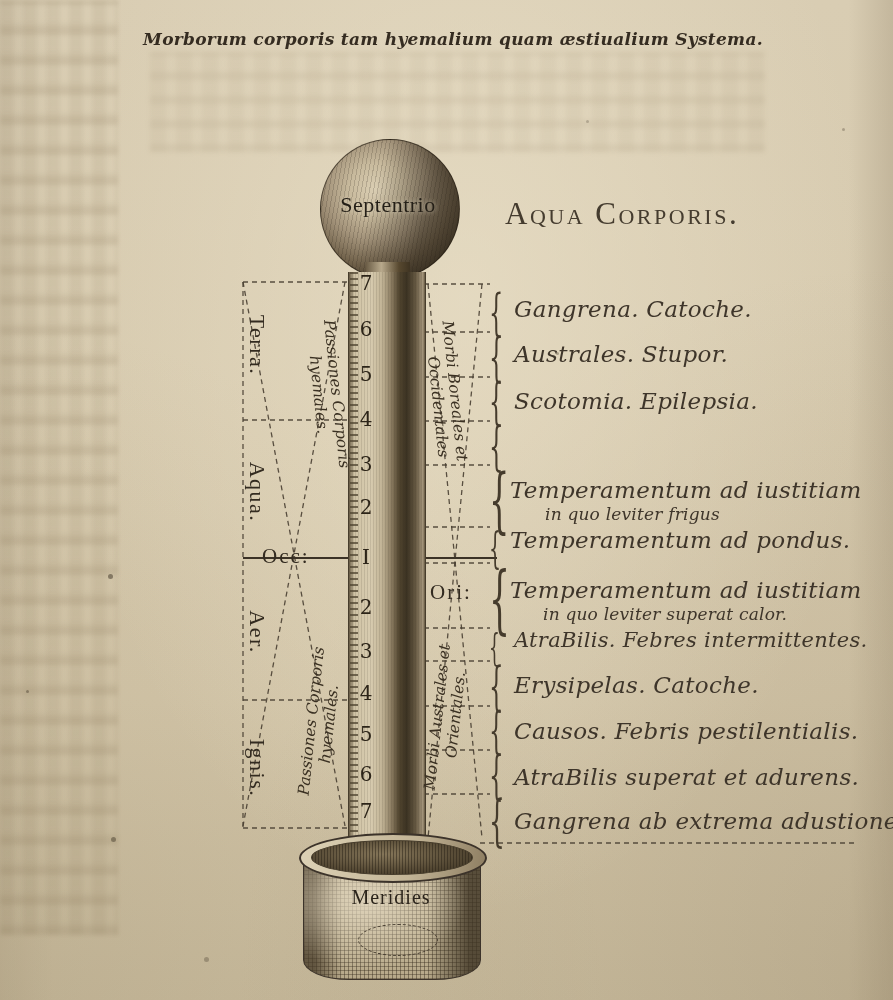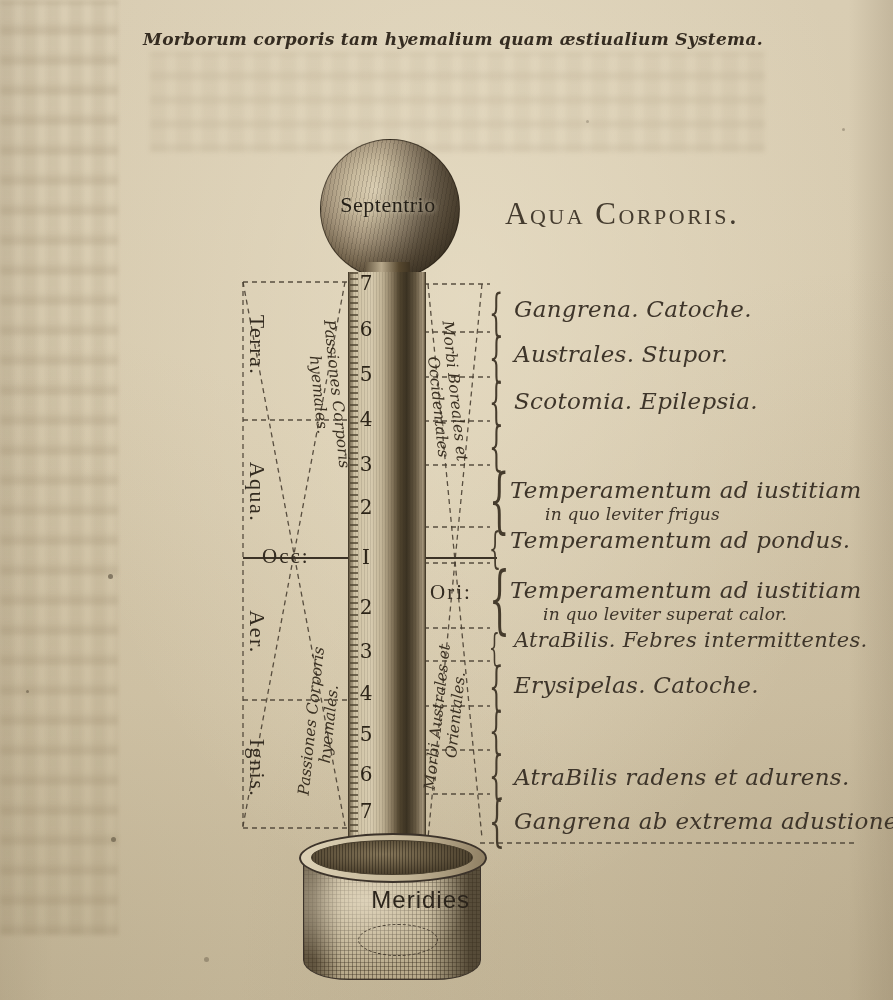--- a/index.html
+++ b/index.html
@@ -96,22 +96,22 @@
       repeating-linear-gradient(0deg, rgba(55,45,30,0.40) 0 1px, transparent 1px 4px),
       linear-gradient(#cabd9f,#b7a98a);}
   .cup-rim{left:299px; top:833px; width:184px; height:46px; border-radius:50%;
     border:2px solid #3c332a;
     background:linear-gradient(100deg,#ddd2b6,#c2b496 60%,#8d7d61);}
   .cup-inner{left:311px; top:840px; width:160px; height:33px; border-radius:50%;
     border:1px solid #473d2c;
     background:
       repeating-linear-gradient(90deg, rgba(40,33,22,0.5) 0 1px, transparent 1px 3px),
       radial-gradient(ellipse at 45% 40%, #857659, #564a35 60%, #3a3121);}
-  .cup-label{left:312px; top:886px; width:158px; text-align:right;
-    font-family:Liberation Sans, sans-serif; font-size:24px; letter-spacing:1px; color:#2b241b;}
+  .cup-label{left:312px; top:886px; width:158px; text-align:center;
+    font-family:Liberation Serif, serif; font-size:20px; letter-spacing:1px; color:#2b241b;}
   .cup-ellipse{left:358px; top:924px; width:78px; height:30px; border-radius:50%;
     border:1.5px dashed #4a4033;}
 </style>
 </head>
 <body>
 
 <div class="page">
 
   <div class="abs bleed-left"></div>
   <div class="abs bleed-top"></div>
@@ -208,21 +208,22 @@
   <div class="abs disease" style="top:296px">Gangrena. Catoche.</div>
   <div class="abs disease" style="top:341px">Australes. Stupor.</div>
   <div class="abs disease" style="top:388px">Scotomia. Epilepsia.</div>
   <div class="abs disease" style="top:477px; left:510px">Temperamentum ad iustitiam</div>
   <div class="abs disease subnote" style="top:504px; left:545px">in quo leviter frigus</div>
   <div class="abs disease" style="top:527px; left:510px">Temperamentum ad pondus.</div>
   <div class="abs disease" style="top:577px; left:510px">Temperamentum ad iustitiam</div>
   <div class="abs disease subnote" style="top:604px; left:543px">in quo leviter superat calor.</div>
   <div class="abs disease" style="top:628px; font-size:21px">AtraBilis. Febres intermittentes.</div>
   <div class="abs disease" style="top:672px">Erysipelas. Catoche.</div>
-  <div class="abs disease" style="top:764px">AtraBilis radens et adurens.</div>
+  <div class="abs disease" style="top:718px">Causos. Febris pestilentialis.</div>
+  <div class="abs disease" style="top:764px">AtraBilis superat et adurens.</div>
   <div class="abs disease" style="top:808px">Gangrena ab extrema adustione.</div>
 
   <div class="abs cup-body"></div>
   <div class="abs cup-rim"></div>
   <div class="abs cup-inner"></div>
   <div class="abs cup-label">Meridies</div>
   <div class="abs cup-ellipse"></div>
 
 </div>
 

